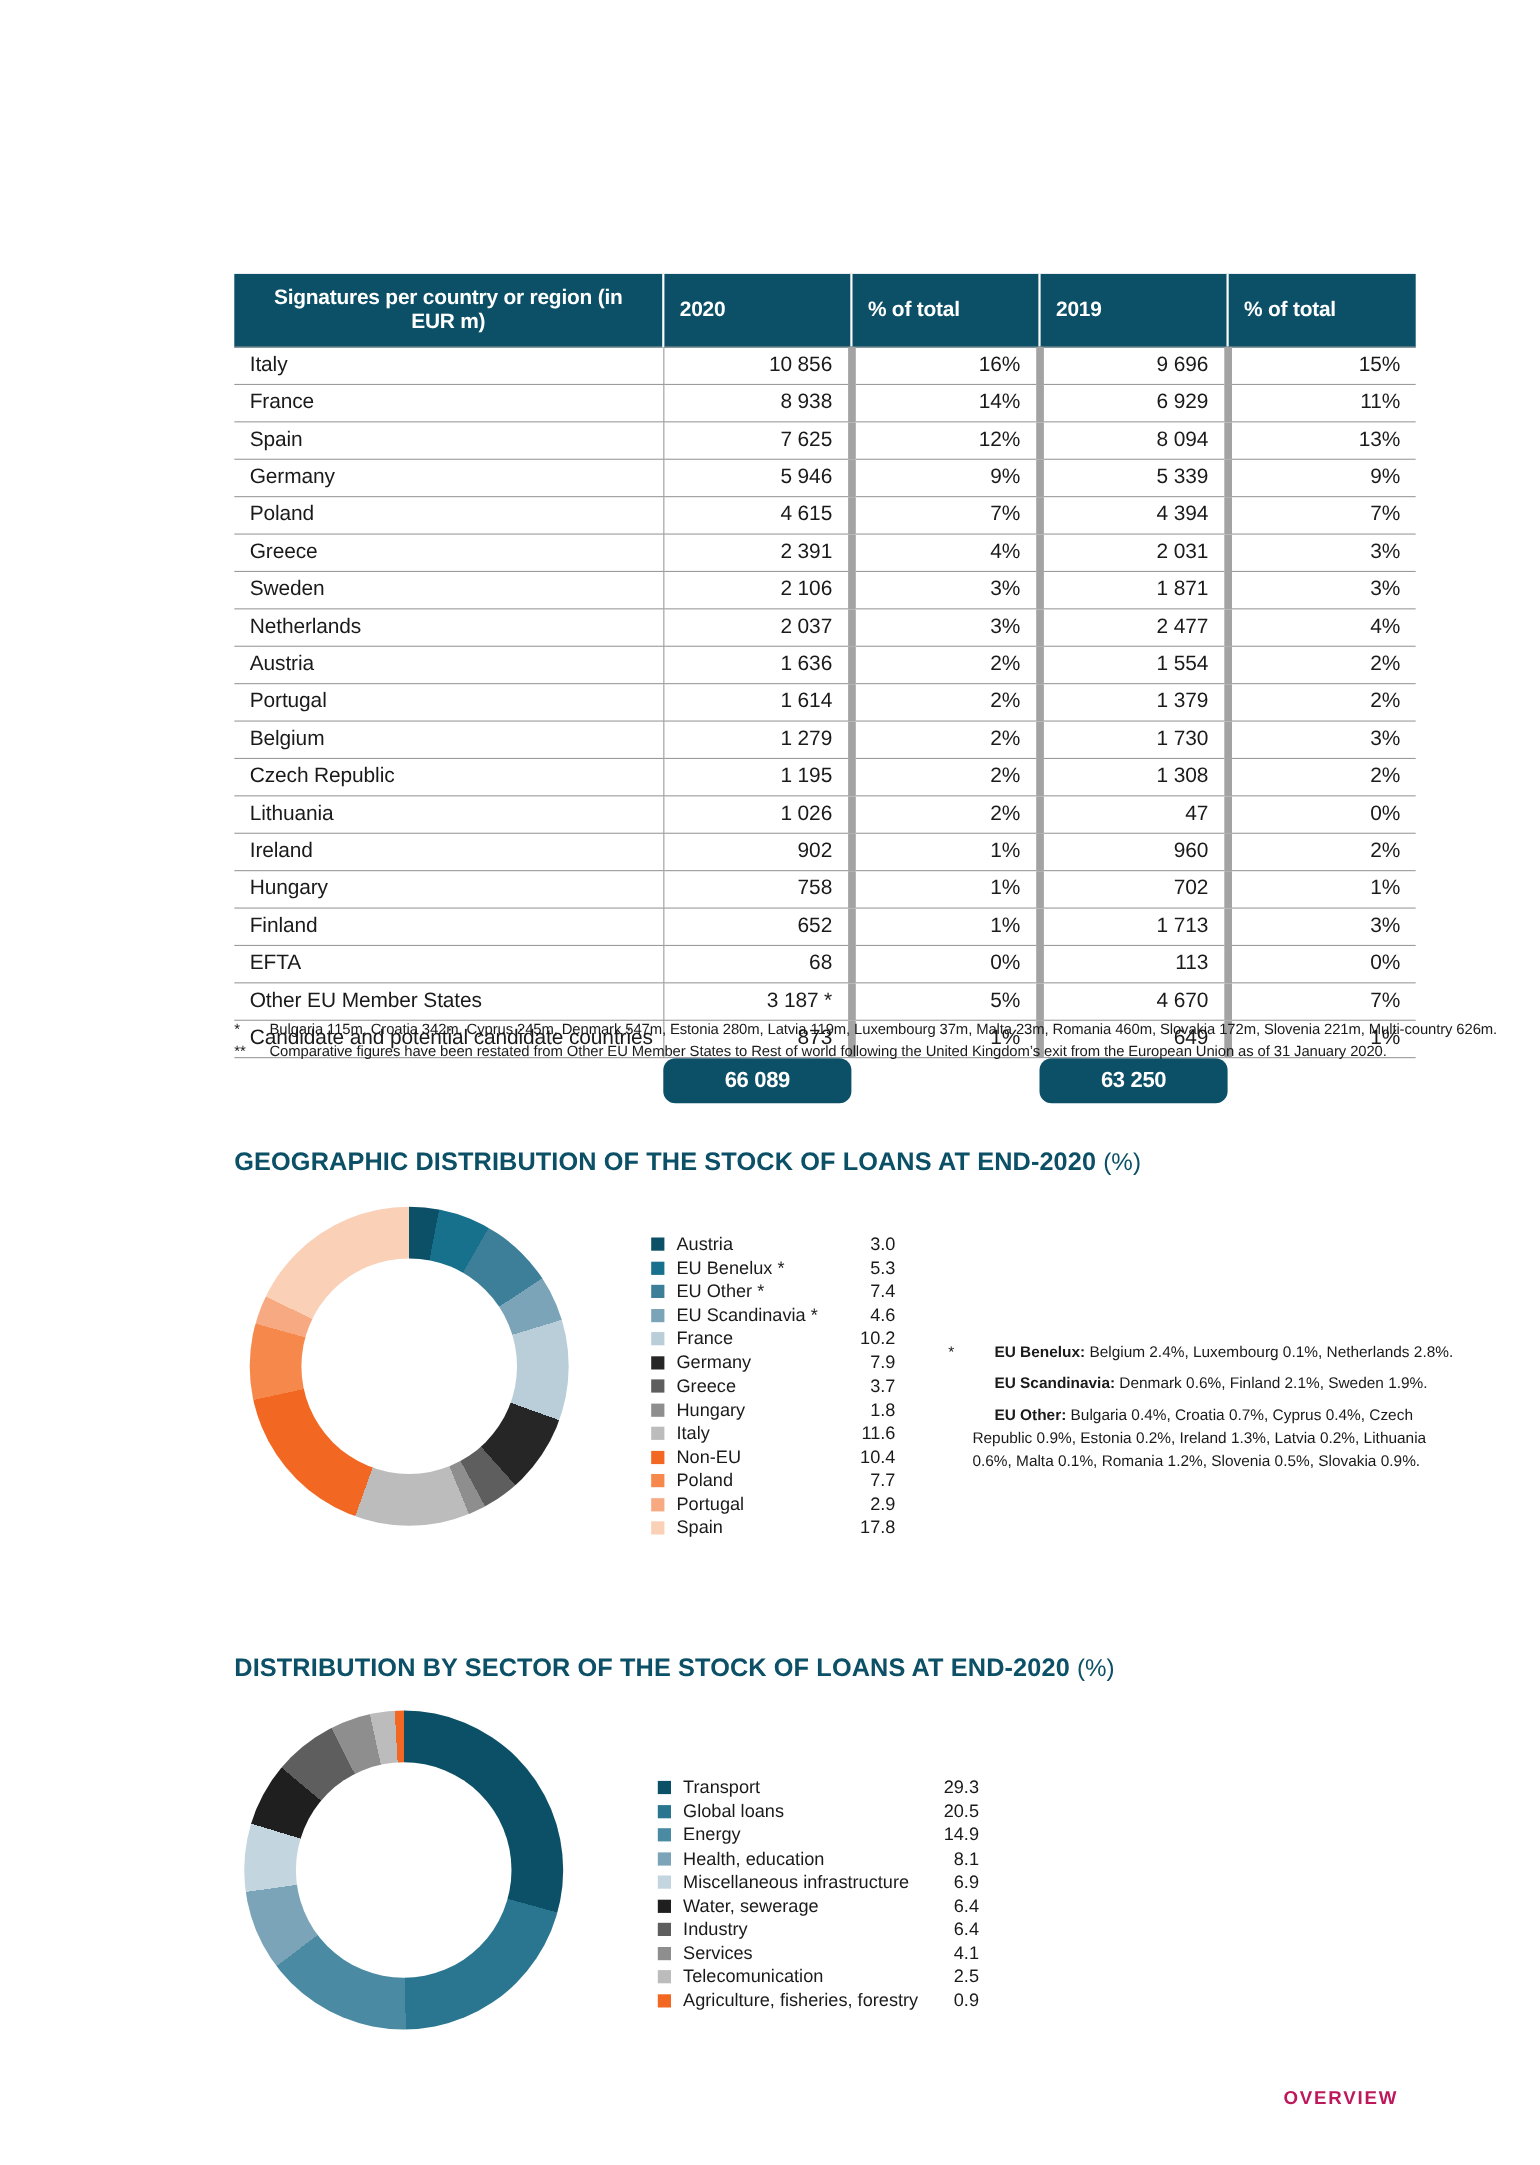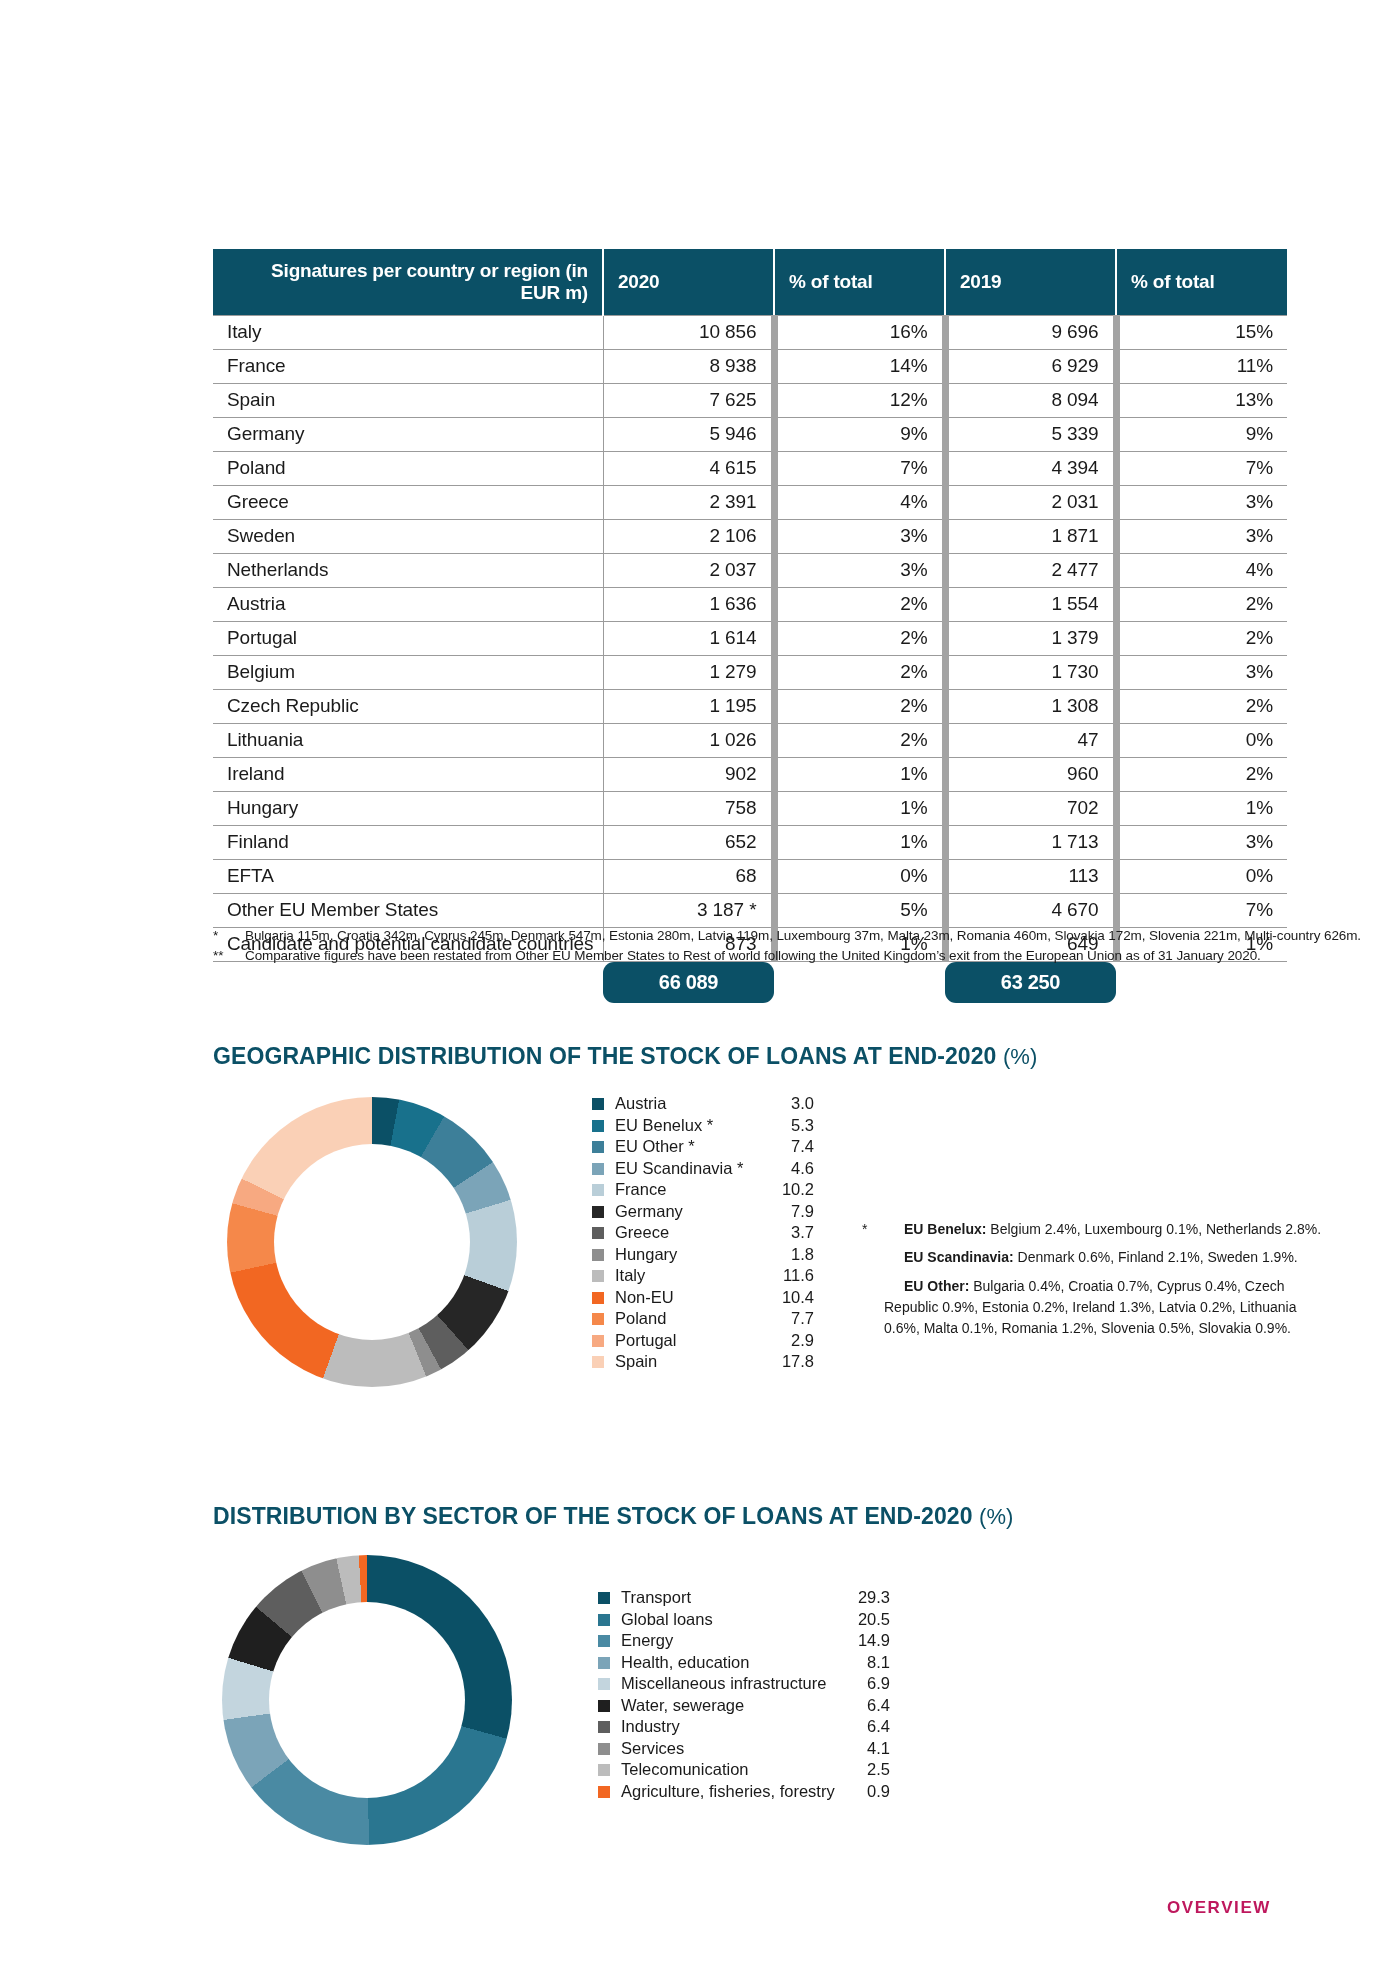--- a/index.html
+++ b/index.html
@@ -46,21 +46,21 @@
     font-size: 19px;
     font-weight: bold;
     padding: 11px 14px;
     text-align: left;
     letter-spacing: -0.2px;
     border-right: 2px solid #ffffff;
     height: 26px;
     box-sizing: content-box;
   }
   table.sig-table thead th.first {
-    text-align: right;
+    text-align: center;
   }
   table.sig-table thead th:last-child { border-right: none; }
 
   table.sig-table tbody td {
     font-size: 19px;
     padding: 5px 14px 6px 14px;
     border-bottom: 1px solid #9b9b9b;
     text-align: right;
     white-space: nowrap;
     letter-spacing: -0.1px;
@@ -174,20 +174,21 @@
     top: 1px;
   }
   .legend-label {
     flex: 1 1 auto;
     white-space: nowrap;
   }
   .legend-value {
     flex: 0 0 auto;
     text-align: center;
     white-space: nowrap;
+    margin-top: 28px;
   }
 
   
   #geo-notes {
     position: absolute;
     left: 862px;
     top: 1219px;
     width: 460px;
     font-size: 14px;
     line-height: 1.52;

